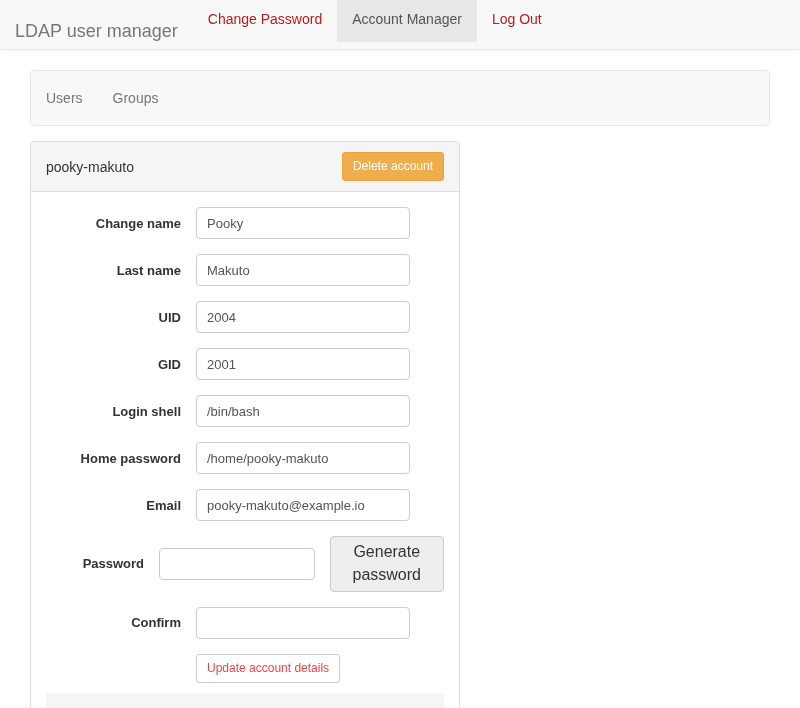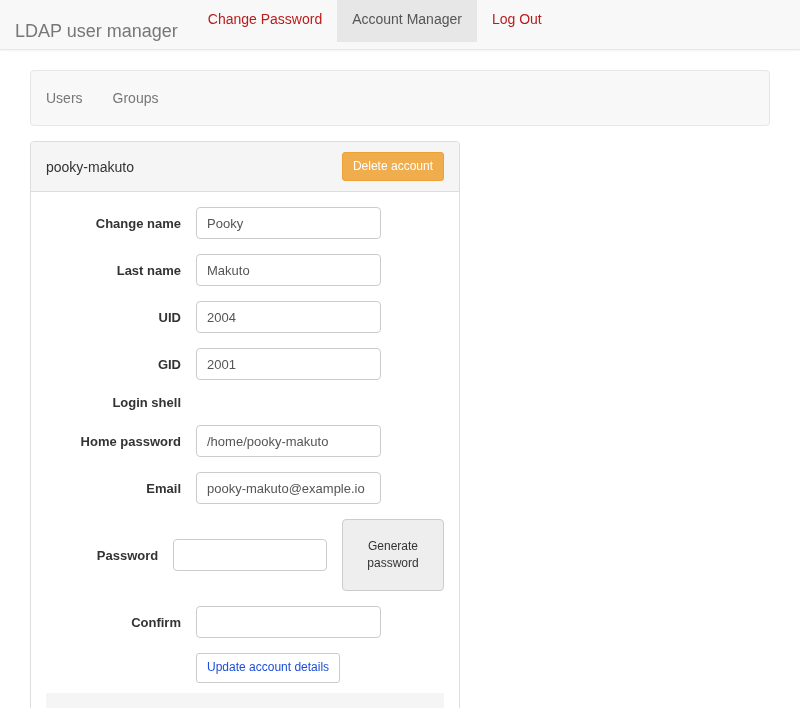--- a/index.html
+++ b/index.html
@@ -61,28 +61,28 @@
     line-height: 1.42857143;
     text-align:center;
     border: 1px solid transparent;
     border-radius: 4px;
     cursor: pointer;
     background: #fff;
     border-color: #ccc;
     color:#333;
   }
   .btn-warning { background:#f0ad4e; border-color:#eea236; color:#fff; }
-  .btn-default { background:#fff; border-color:#ccc; color:#1d4ed8; }
-  .btn-grey { background:#eee; border-color:#ccc; color:#333; font-size:12px; padding:18px 8px;}
+  .btn-default { background:#fff; border-color:#ccc; color:#ef4444; }
+  .btn-grey { background:#eee; border-color:#ccc; color:#333; font-size:16px; padding:4px 8px;}
   .btn-sm { padding: 5px 10px; font-size:12px; border-radius:3px; }
   .form-horizontal .form-group {
     display:flex; align-items:center; margin-bottom: 15px;
   }
   .col-label { width: 150px; text-align:right; padding-right:15px; font-weight:700; font-size:13px; }
-  .col-input { width: 185px; }
+  .col-input { width: 214px; }
   .col-extra { padding-left: 15px; }
   .form-control {
     display:block; width:100%; height:32px;
     padding: 6px 10px; font-size:13px; line-height:1.4;
     color:#555; background:#fff; border:1px solid #ccc;
     border-radius:4px;
   }
   .account-panel { width: 430px; margin-left: 0; }
   .blank-bar { height: 18px; background:#f5f5f5; margin: 10px 0 0 0; }
   .update-row { text-align:left; padding-left:150px; }
@@ -143,20 +143,23 @@
 
         <div class="form-group">
           <label class="col-label">GID</label>
           <div class="col-input">
               <input class="form-control" value="2001" style="">
             </div>
         </div>
 
         <div class="form-group">
           <label class="col-label">Login shell</label>
+          <div class="col-input">
+              <input class="form-control" value="/bin/bash" style="">
+            </div>
         </div>
 
         <div class="form-group">
           <label class="col-label">Home password</label>
           <div class="col-input">
               <input class="form-control" value="/home/pooky-makuto" style="">
             </div>
         </div>
 
         <div class="form-group">

